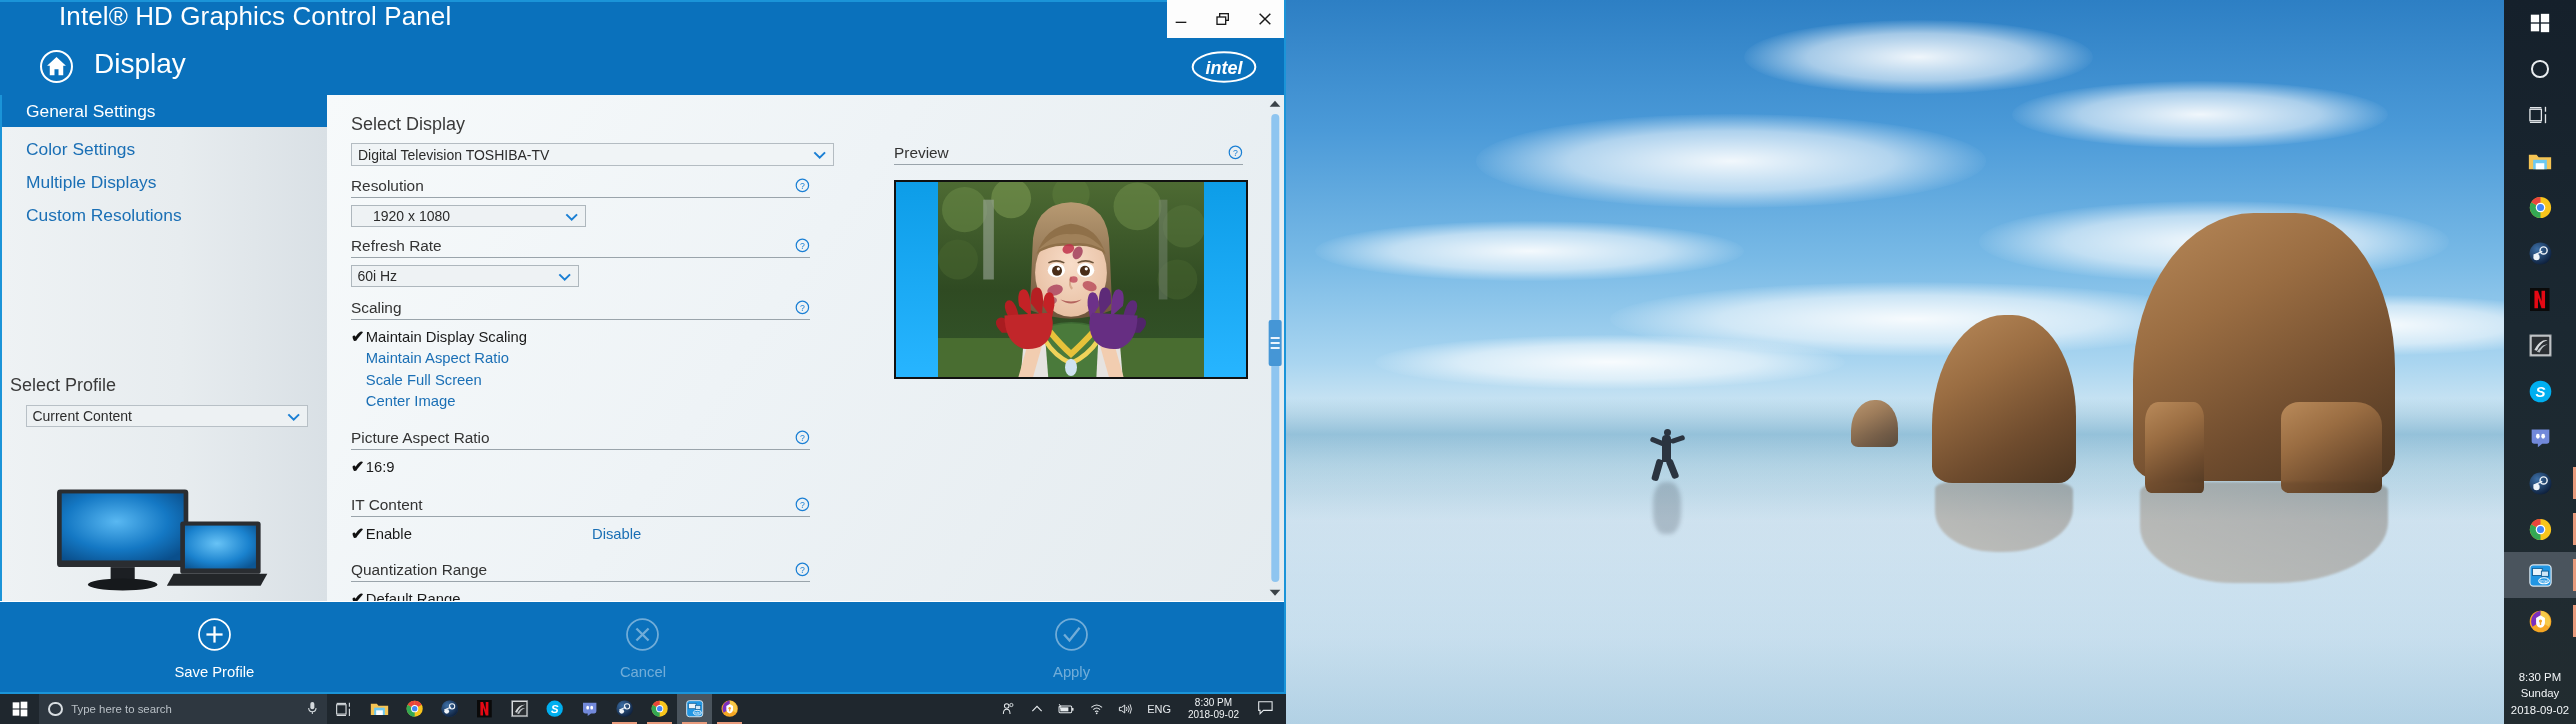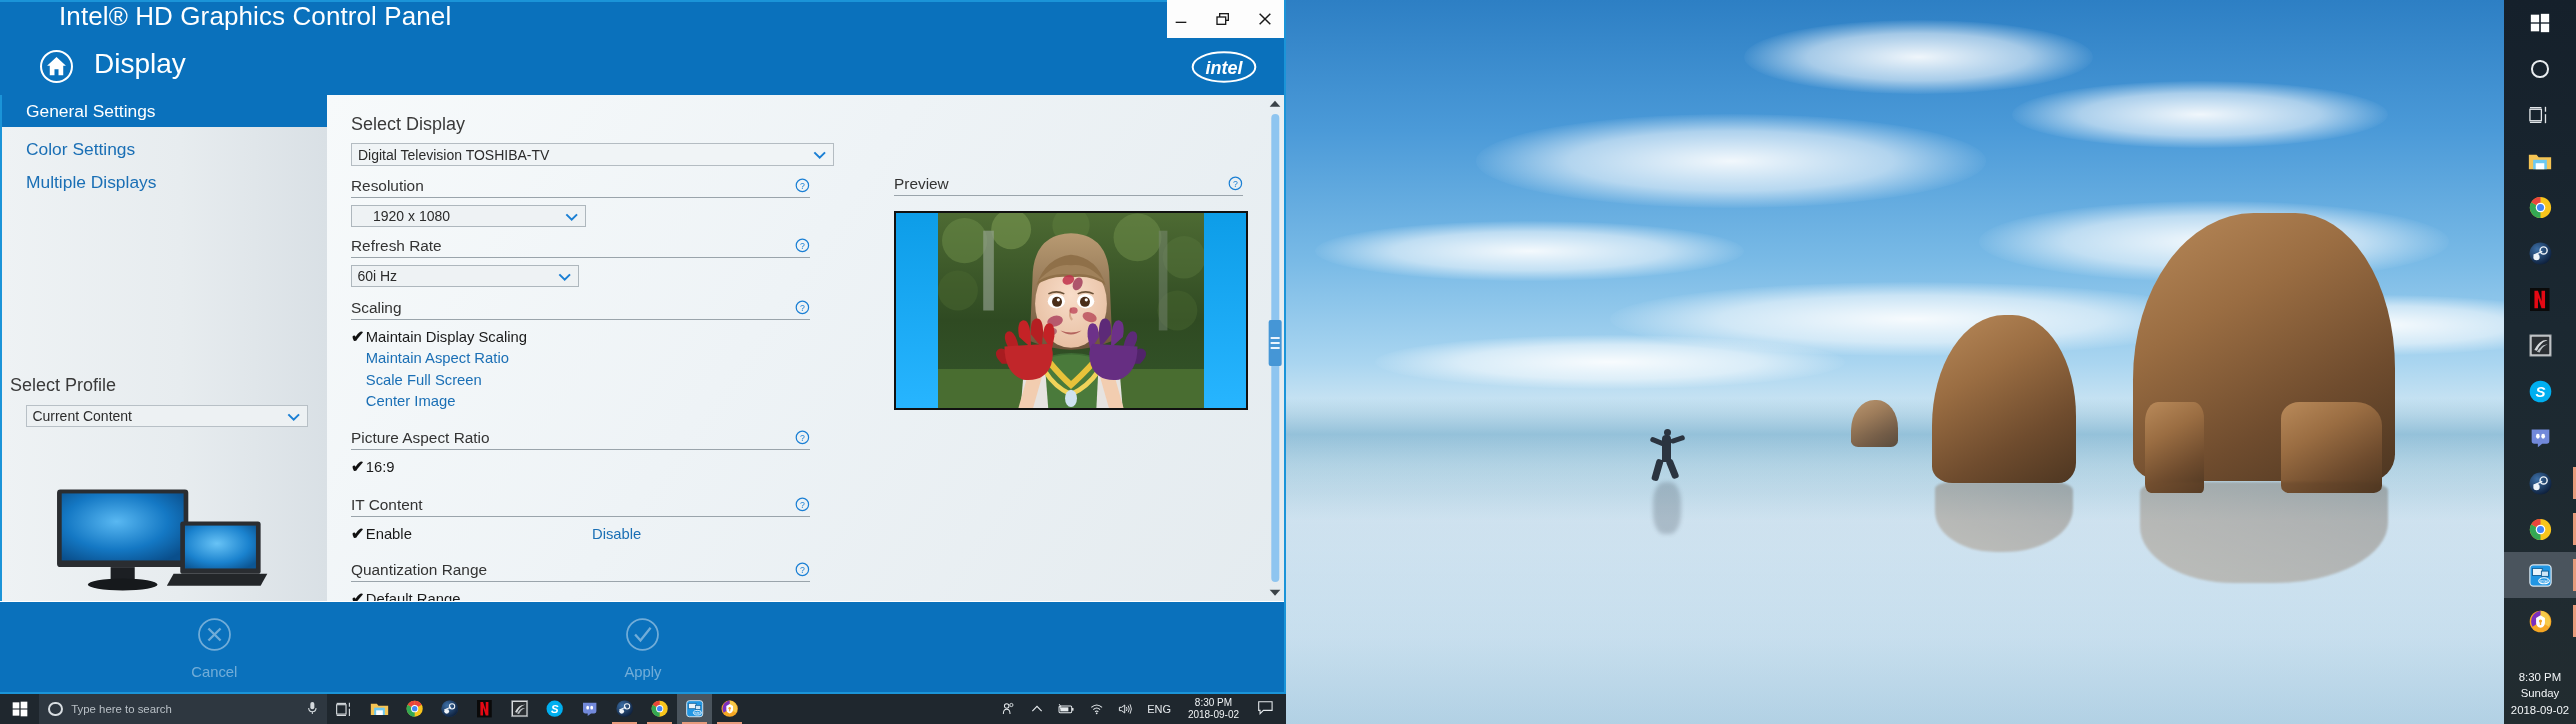--- a/index.html
+++ b/index.html
@@ -416,20 +416,23 @@
   <div id="leftnav">
     <div class="navitem active">
       <span>General Settings</span>
     </div>
     <div class="navitem" style="margin-top:6px;">
       <span>Color Settings</span>
     </div>
     <div class="navitem" style="margin-top:1.3px;">
       <span>Multiple Displays</span>
     </div>
+    <div class="navitem" style="margin-top:1.3px;">
+      <span>Custom Resolutions</span>
+    </div>
 
     <div id="profile-block">
       <div id="profile-label">Select Profile</div>
       <div id="profile-select">
         <span>Current Content</span>
         <span class="chev">
           <svg width="13.4" height="8.7" viewBox="0 0 20 13">
               <polyline points="2,2 10,10 18,2" fill="none" stroke="#1a7fd4" stroke-width="3"></polyline>
             </svg>
         </span>
@@ -589,21 +592,21 @@
           </svg>
         </span>
       </div>
       <div class="opt checked" style="margin-top:6px;">
         <span class="chk">✔</span>
         <span>Default Range</span>
       </div>
     </div>
 
     <div id="preview-col">
-      <div style="margin-top:80px;width:349px;" class="rowhead">
+      <div style="margin-top:49px;width:349px;" class="rowhead">
         <span class="lbl">Preview</span>
         <span class="qmark">
           <svg width="14.8" height="14.8" viewBox="0 0 22 22">
             <circle cx="11" cy="11" r="9.2" fill="none" stroke="#1a7fd4" stroke-width="1.8"></circle>
             <text x="11" y="16" text-anchor="middle" font-family="Liberation Sans, sans-serif" font-size="13" fill="#1a7fd4">?</text>
           </svg>
         </span>
       </div>
 
       <div style="margin-top:14.8px;width:354px;height:199px;border:2px solid #111;background:#00a0f0;position:relative;overflow:hidden;">
@@ -717,20 +720,30 @@
       </div>
       <div class="arrow" style="bottom:2.7px;">
         <svg width="12" height="7.4" viewBox="0 0 18 11">
             <polygon points="9,10 1,1 17,1" fill="#3b4348"></polygon>
           </svg>
       </div>
     </div>
   </div>
 
   <div id="actionbar">
+    <div class="action">
+      <span>
+        <svg width="35" height="35" viewBox="0 0 52 52">
+          <circle cx="26" cy="26" r="23" fill="none" stroke="#ffffff" stroke-width="2.6"></circle>
+          <line x1="26" y1="14" x2="26" y2="38" stroke="#ffffff" stroke-width="3.4"></line>
+          <line x1="14" y1="26" x2="38" y2="26" stroke="#ffffff" stroke-width="3.4"></line>
+        </svg>
+      </span>
+      <span class="cap">Save Profile</span>
+    </div>
     <div class="action disabled">
       <span>
         <svg width="35" height="35" viewBox="0 0 52 52">
           <circle cx="26" cy="26" r="23" fill="none" stroke="#ffffff" stroke-width="2.6"></circle>
           <line x1="17" y1="17" x2="35" y2="35" stroke="#ffffff" stroke-width="3.4"></line>
           <line x1="35" y1="17" x2="17" y2="35" stroke="#ffffff" stroke-width="3.4"></line>
         </svg>
       </span>
       <span class="cap">Cancel</span>
     </div>

